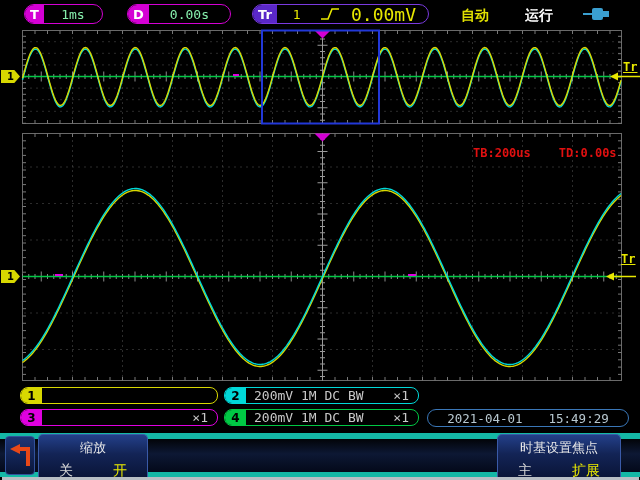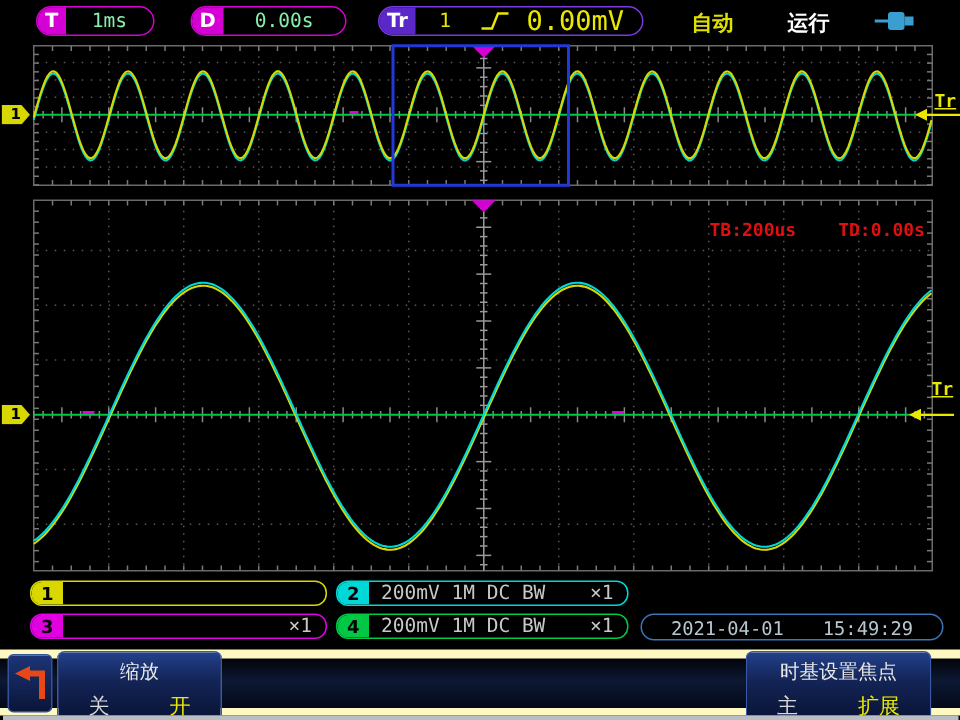--- a/index.html
+++ b/index.html
@@ -37,21 +37,21 @@
         align-items:center;background:#000;box-sizing:border-box;overflow:hidden;}
   .chbox .cbadge{width:21px;align-self:stretch;display:flex;align-items:center;
         justify-content:center;color:#000;font:bold 12px "DejaVu Sans",sans-serif;}
   .chbox .ctext{color:#c8c8c8;font:13px "DejaVu Sans Mono",monospace;white-space:pre;margin-left:8px;}
   .chbox .cprobe{color:#c8c8c8;font:13px "DejaVu Sans Mono",monospace;margin-left:auto;margin-right:9px;}
   .datebox{left:427px;top:409px;width:202px;height:18px;border:1px solid #3a77b8;border-radius:9px;
         color:#b8c8d0;font:12.5px "DejaVu Sans Mono",monospace;display:flex;align-items:flex-end;
         justify-content:center;gap:26px;background:#000;box-sizing:border-box;}
 
   
-  .menubar{left:0;top:433px;width:640px;height:44px;background:#fef9c3;}
+  .menubar{left:0;top:433px;width:640px;height:44px;background:#14b8a6;}
   .menustrip{position:absolute;left:0;top:6px;width:640px;height:33px;
         background:linear-gradient(#020408,#0d1834 45%,#04091a);}
   .backbtn{position:absolute;left:5px;top:3px;width:30px;height:39px;border-radius:4px;
         background:linear-gradient(#1c3576,#0a1538);border:1px solid #32529c;
         display:flex;align-items:center;justify-content:center;box-sizing:border-box;}
   .softkey{position:absolute;top:1px;height:43px;border-radius:5px 5px 0 0;
         background:linear-gradient(#23408a,#132456 45%,#0a1538);
         border:1px solid #3a5aa8;border-bottom:none;box-sizing:border-box;}
   .sk-zoom{left:38px;width:110px;}
   .sk-focus{left:497px;width:124px;}

